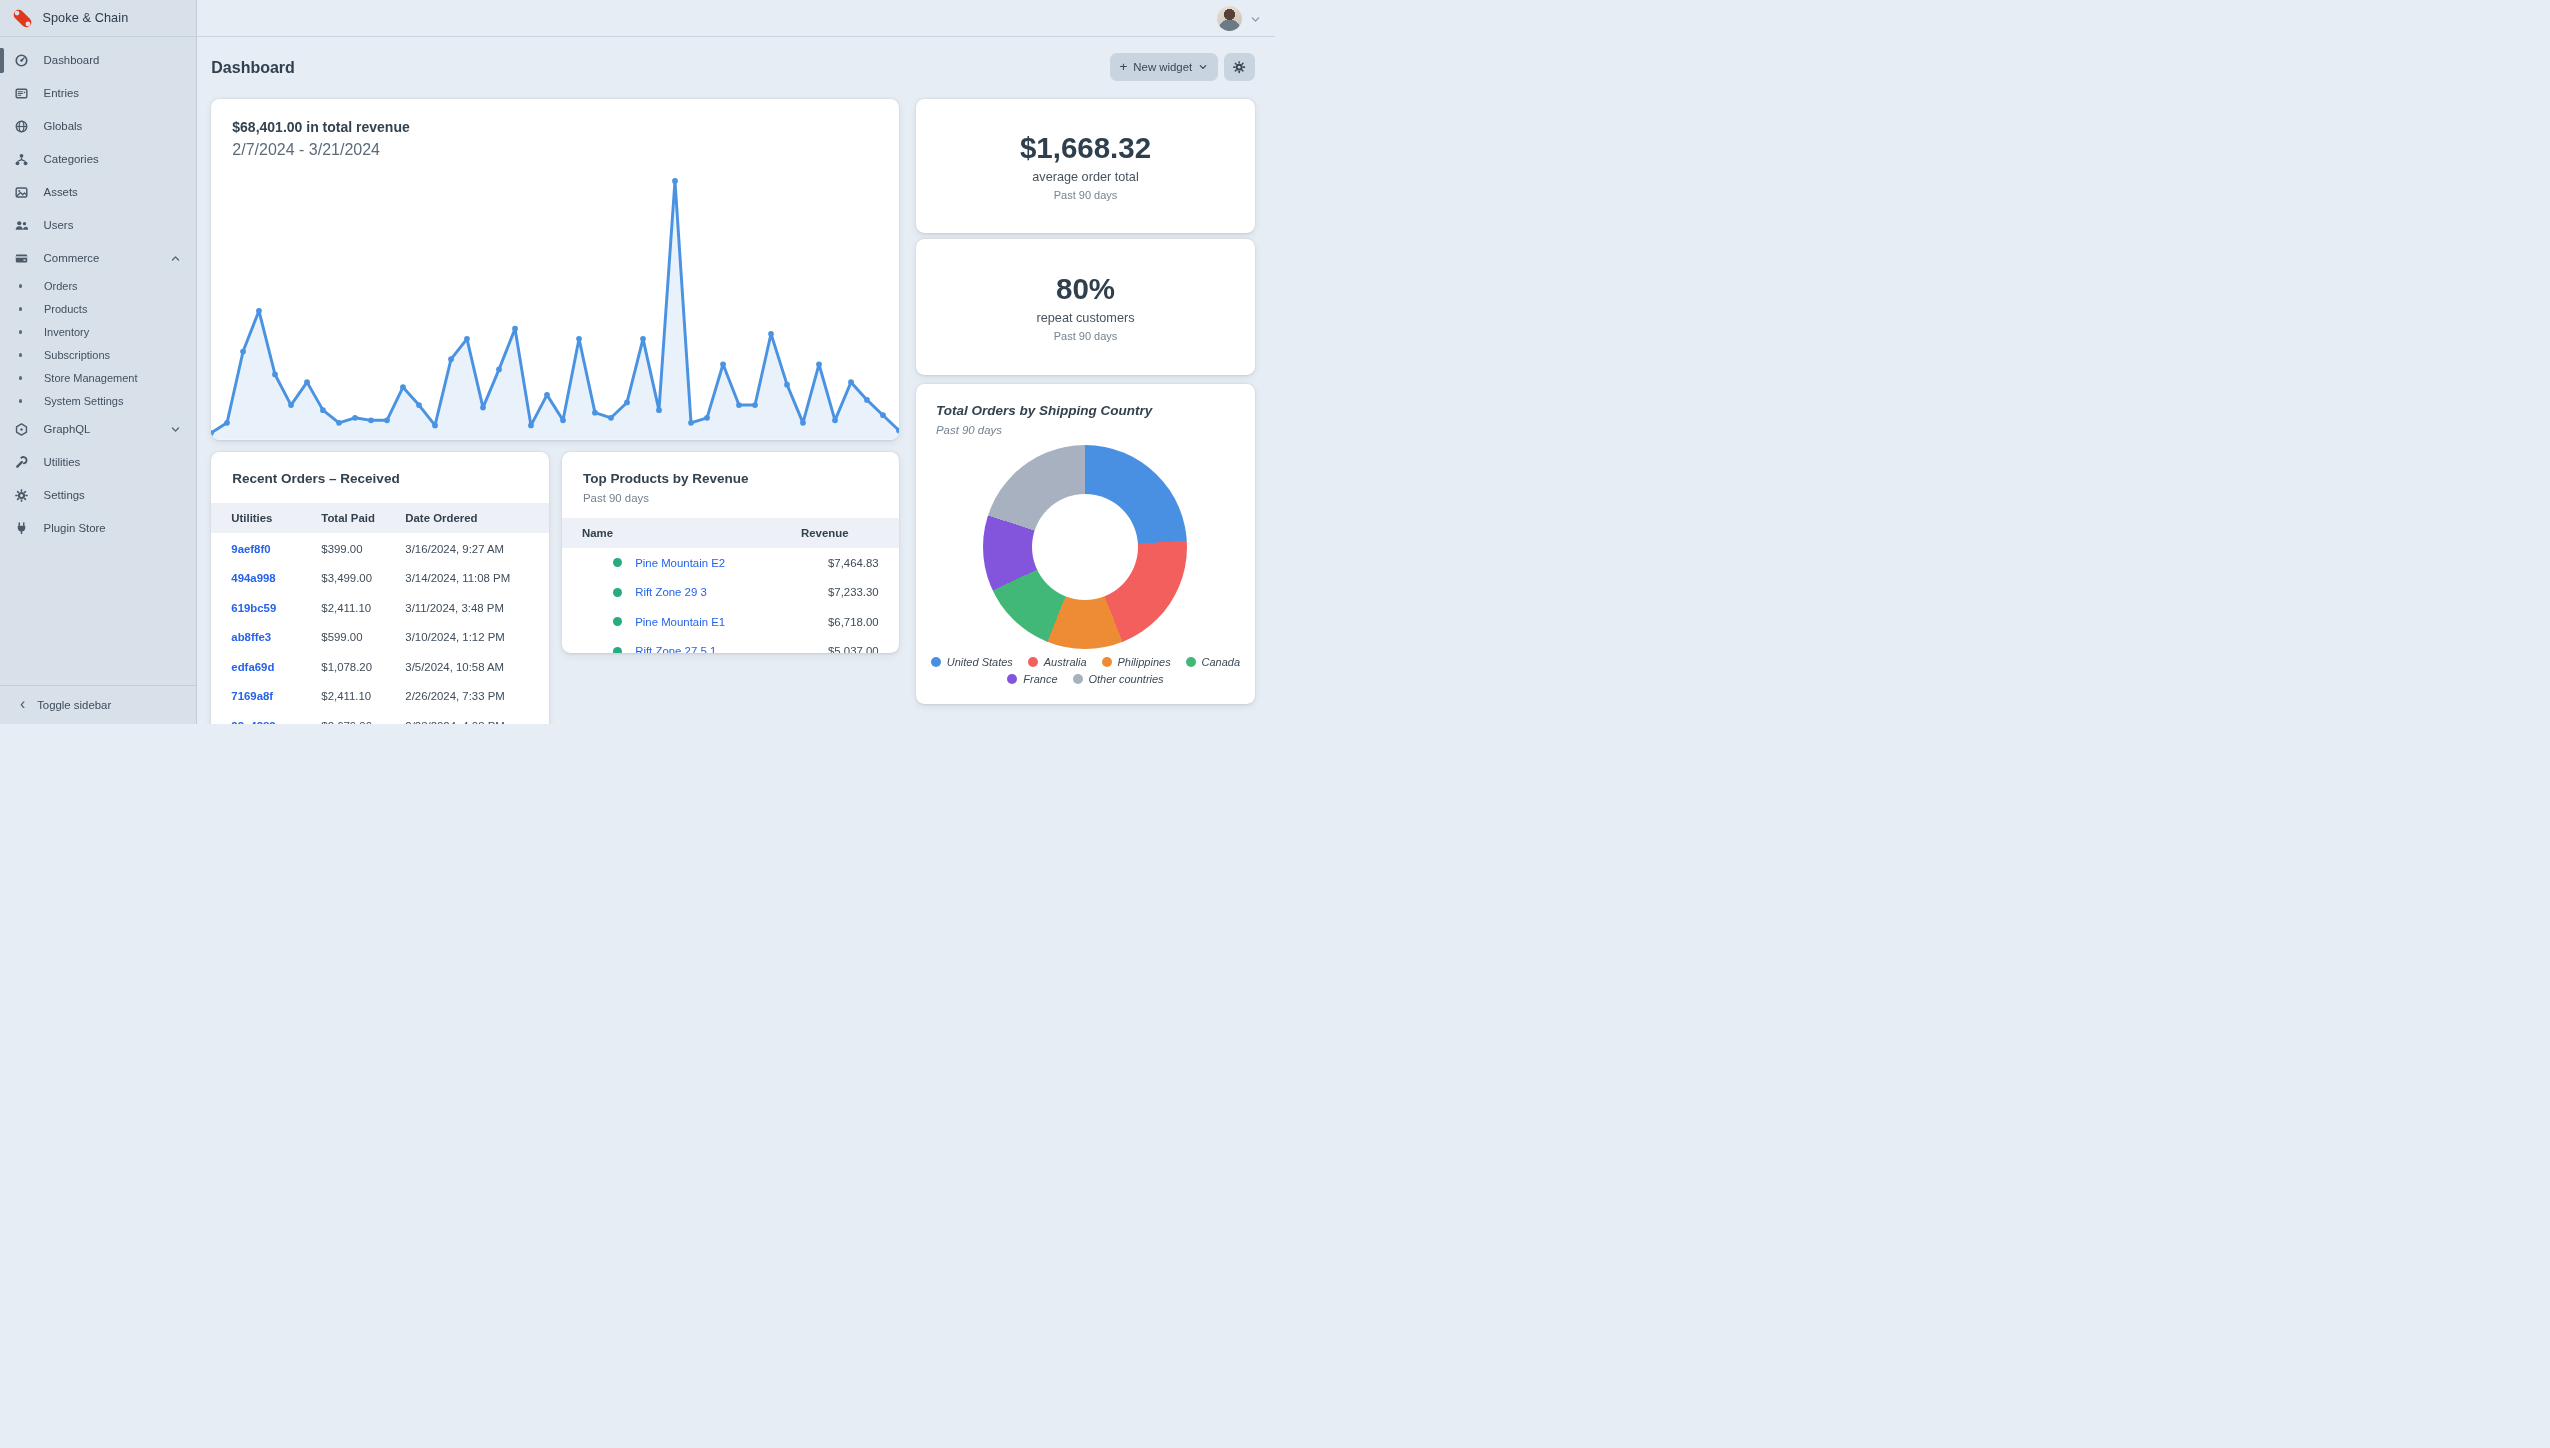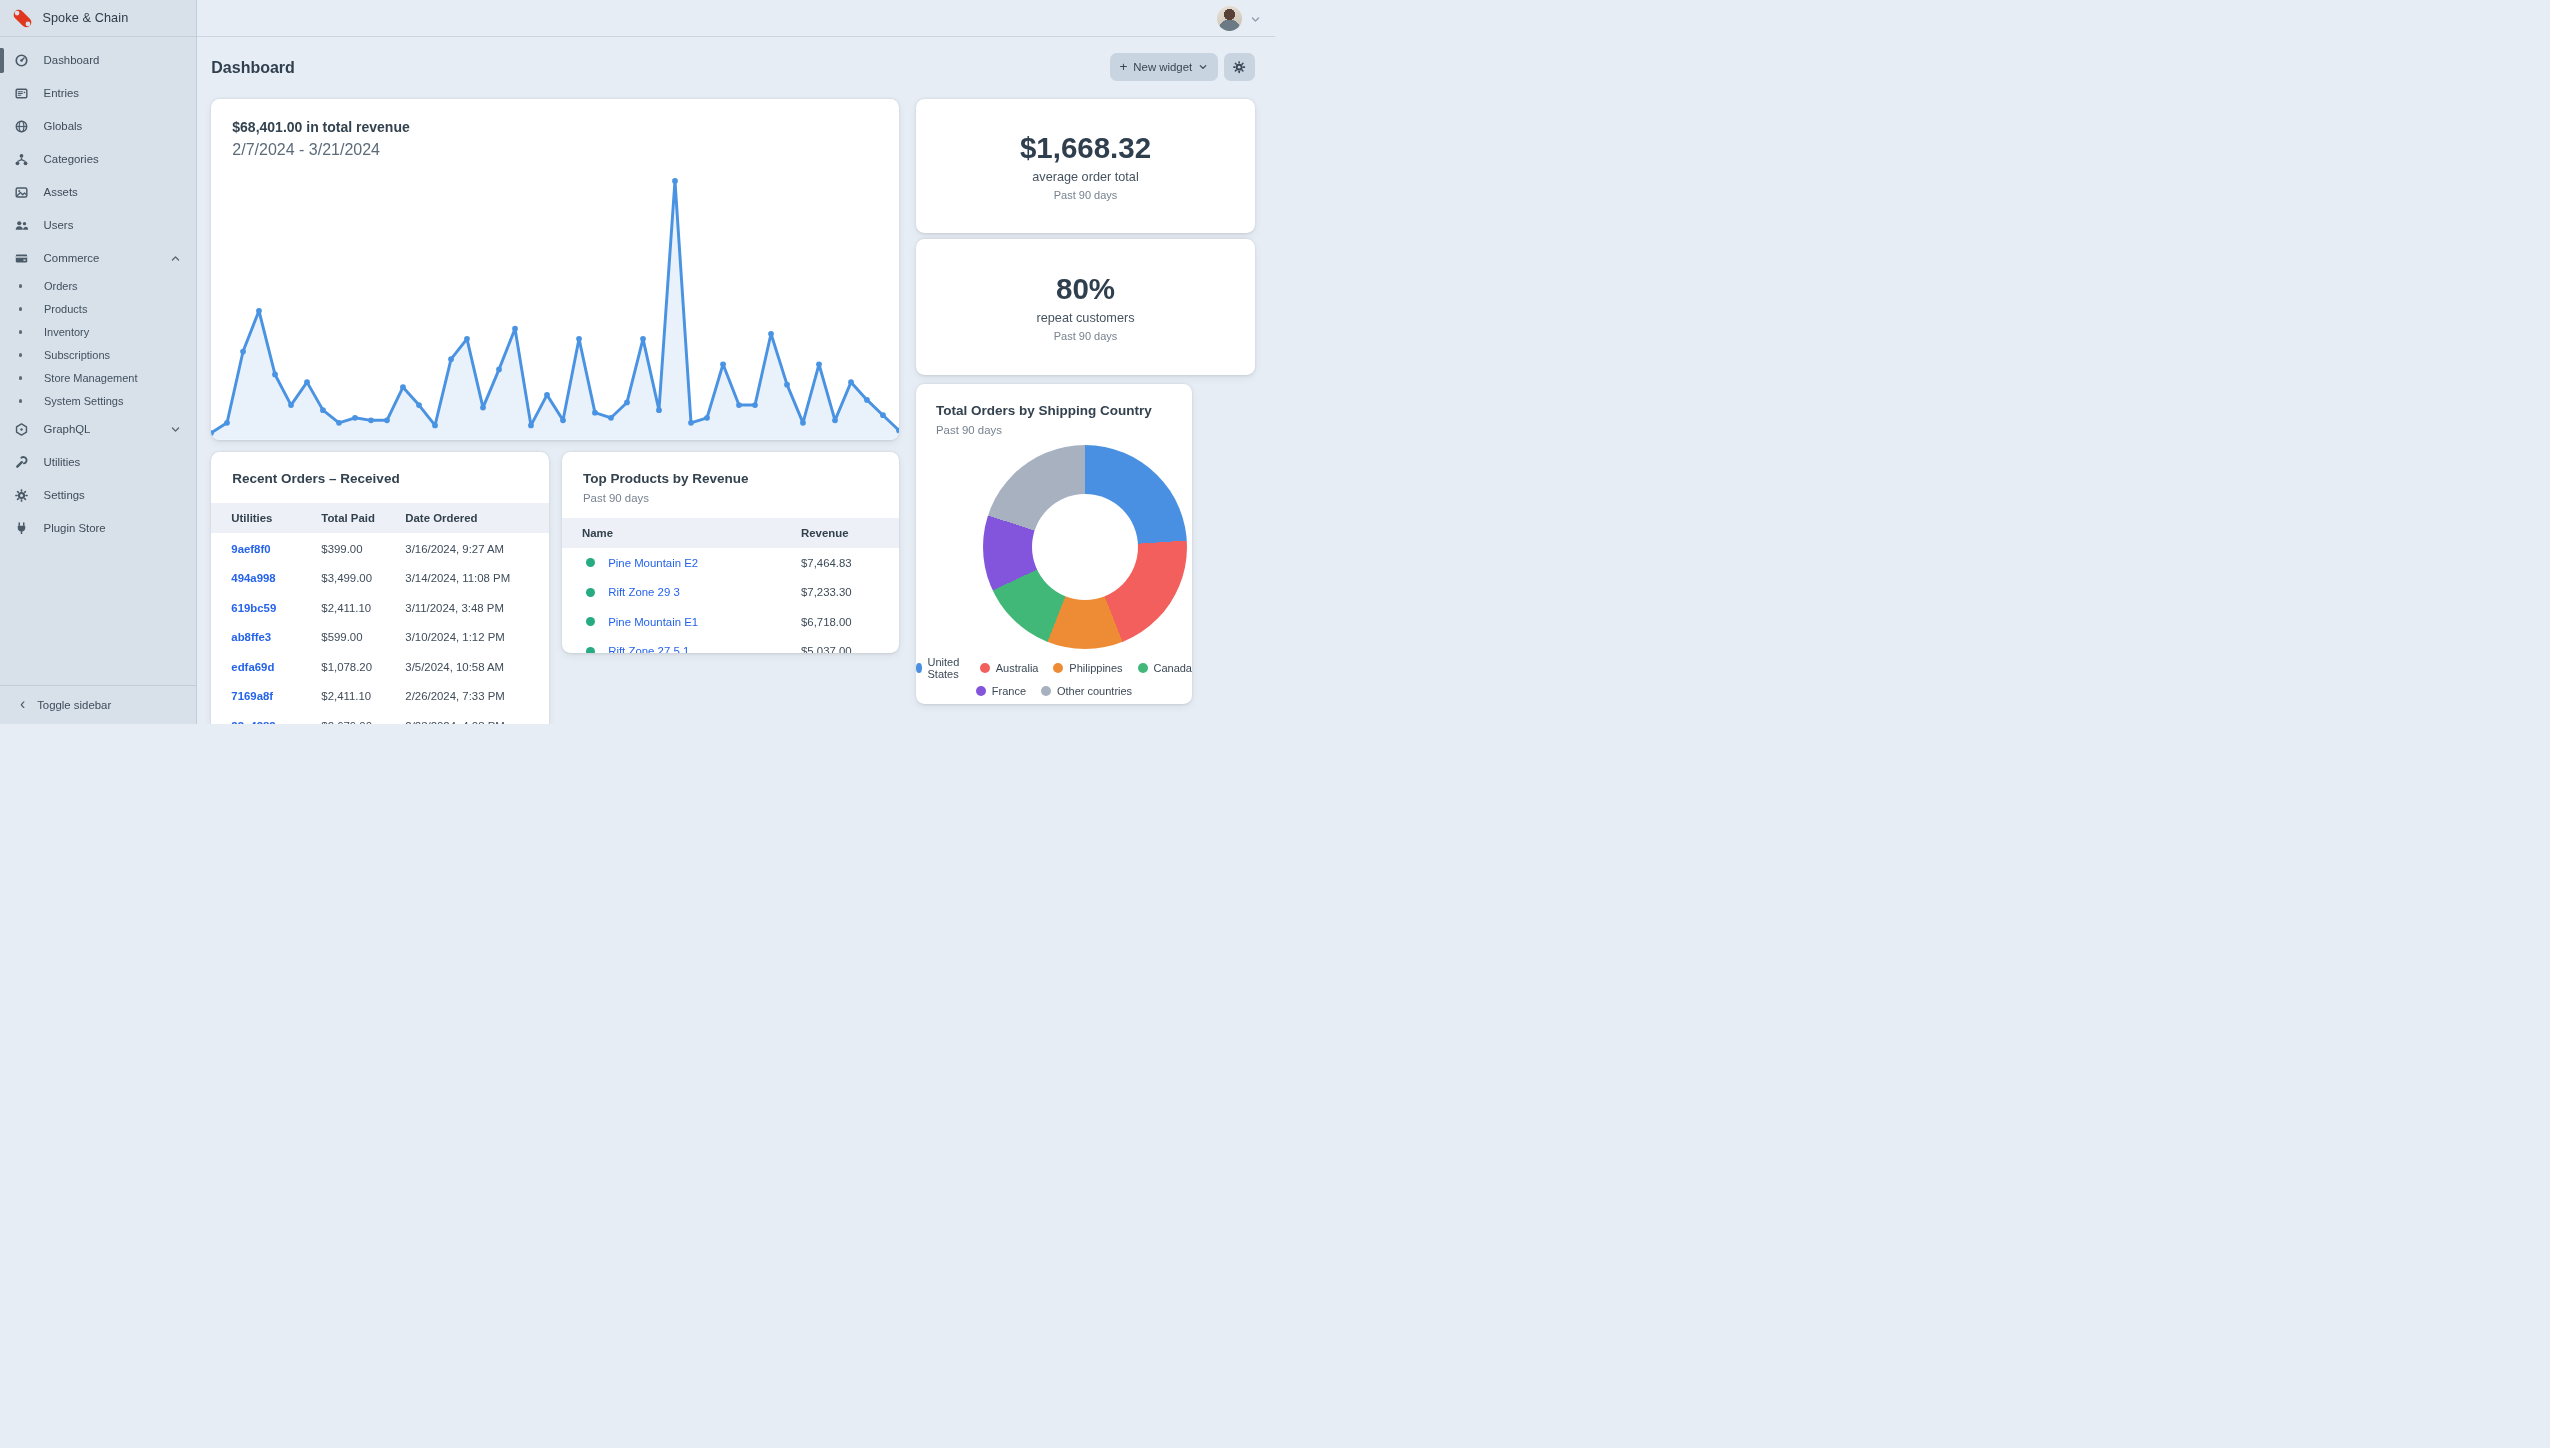--- a/index.html
+++ b/index.html
@@ -58,42 +58,42 @@
 
   
   .stat1 { left:719px; top:62px; width:339px; height:134px; }
   .stat2 { left:719px; top:202px; width:339px; height:136px; }
   .stat-card { display:flex; flex-direction:column; align-items:center; justify-content:center; }
   .stat-value { font-size:29.5px; font-weight:700; color:#303f4e; }
   .stat-label { font-size:12.7px; color:#46535f; margin-top:5.9px; }
   .stat-period { font-size:11px; color:#76828f; margin-top:5px; }
 
   
-  .donut-card { left:719px; top:347px; width:276px; height:320px; }
+  .donut-card { left:719px; top:347px; width:339px; height:320px;font-style:italic; }
   .donut-card .w-title { position:absolute; left:20px; top:18.6px; font-size:13.5px; font-weight:700; color:#33424f; }
   .donut-card .w-sub { position:absolute; left:20px; top:40px; font-size:11.4px; color:#76828f; }
   .donut { position:absolute; left:67px; top:61px; width:204px; height:204px; border-radius:50%; }
   .donut::after { content:""; position:absolute; left:49px; top:49px; width:106px; height:106px; border-radius:50%; background:#fff; }
   .legend { position:absolute; left:0; right:0; top:272px; display:flex; flex-direction:column; gap:5px; }
   .legend-row { display:flex; justify-content:center; gap:15px; }
   .legend-item { display:flex; align-items:center; gap:5.9px; }
   .legend-dot { width:10px; height:10px; border-radius:50%; }
   .legend-label { font-size:11px; color:#3c4956; }
 
   
   .orders-card { left:14.3px; top:415px; width:338px; height:354px; overflow:hidden; }
   .products-card { left:365px; top:415px; width:337px; height:201px; overflow:hidden; }
   .t-title { position:absolute; left:21px; top:18.6px; font-size:13.5px; font-weight:700; color:#33424f; }
   .t-sub { position:absolute; left:21px; top:40px; font-size:11.4px; color:#76828f; }
   .thead { position:absolute; left:0; right:0; height:30px; background:#edf1f7; display:grid; align-items:center; padding-left:20px; font-size:11.4px; font-weight:700; color:#33414e; }
   .orders-head { top:51px; grid-template-columns:90px 84px 1fr; }
   .products-head { top:66px; grid-template-columns:219px 1fr; }
   .tbody { position:absolute; left:0; right:0; }
   .orders-body { top:82px; }
-  .products-body { top:96px; }
+  .products-body { top:96px;padding-left:27px; }
   .trow { height:29.5px; display:grid; align-items:center; padding-left:20px; font-size:11.4px; color:#3e4c5a; }
   .orders-body .trow { grid-template-columns:90px 84px 1fr; }
   .products-body .trow { grid-template-columns:219px 1fr; }
   a.ref-link { color:#2563eb; font-weight:700; text-decoration:none; cursor:pointer; }
   a.prod-link { color:#2563eb; text-decoration:none; cursor:pointer; }
   .name-cell { display:flex; align-items:center; }
   .status-dot { width:9.3px; height:9.3px; border-radius:50%; margin:0 12.7px 0 4.2px; flex:0 0 9.3px; }
 
   .hidden-defs { position:absolute; width:0; height:0; overflow:hidden; }
 </style>

